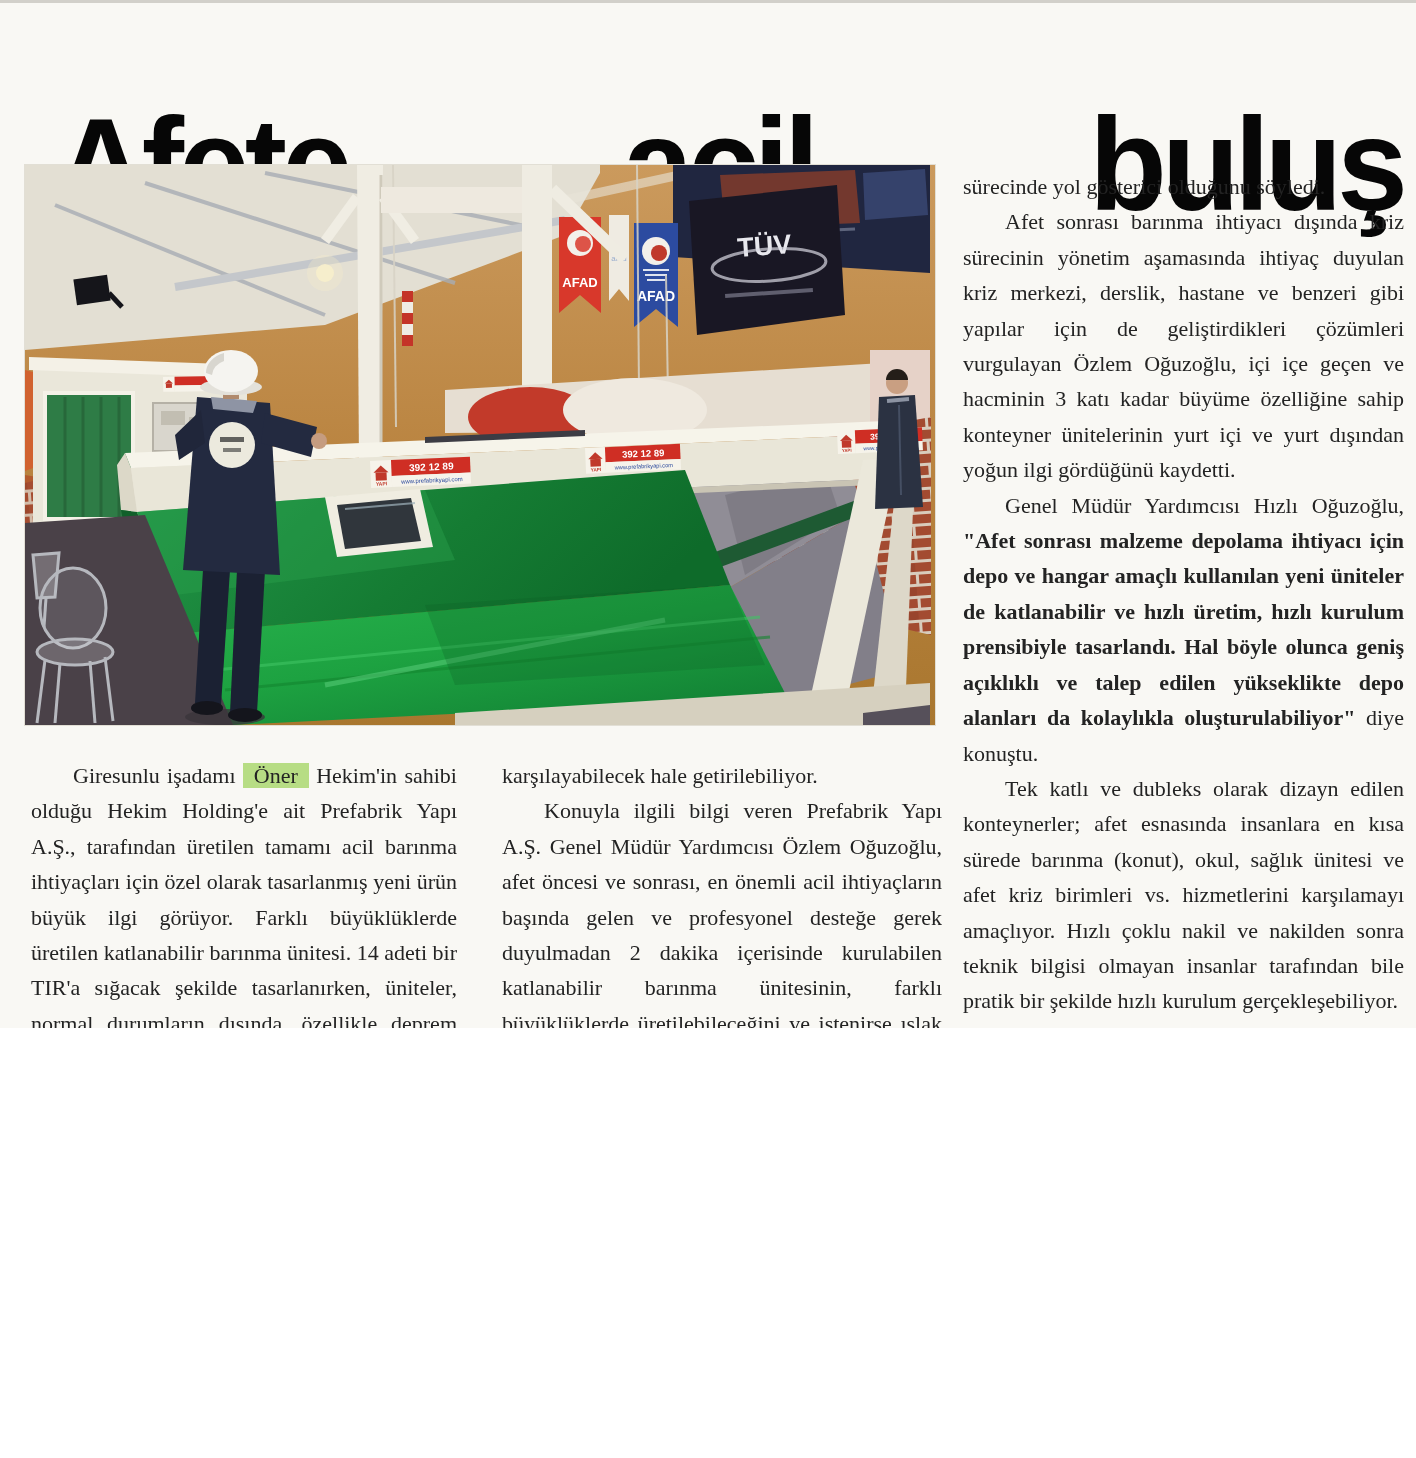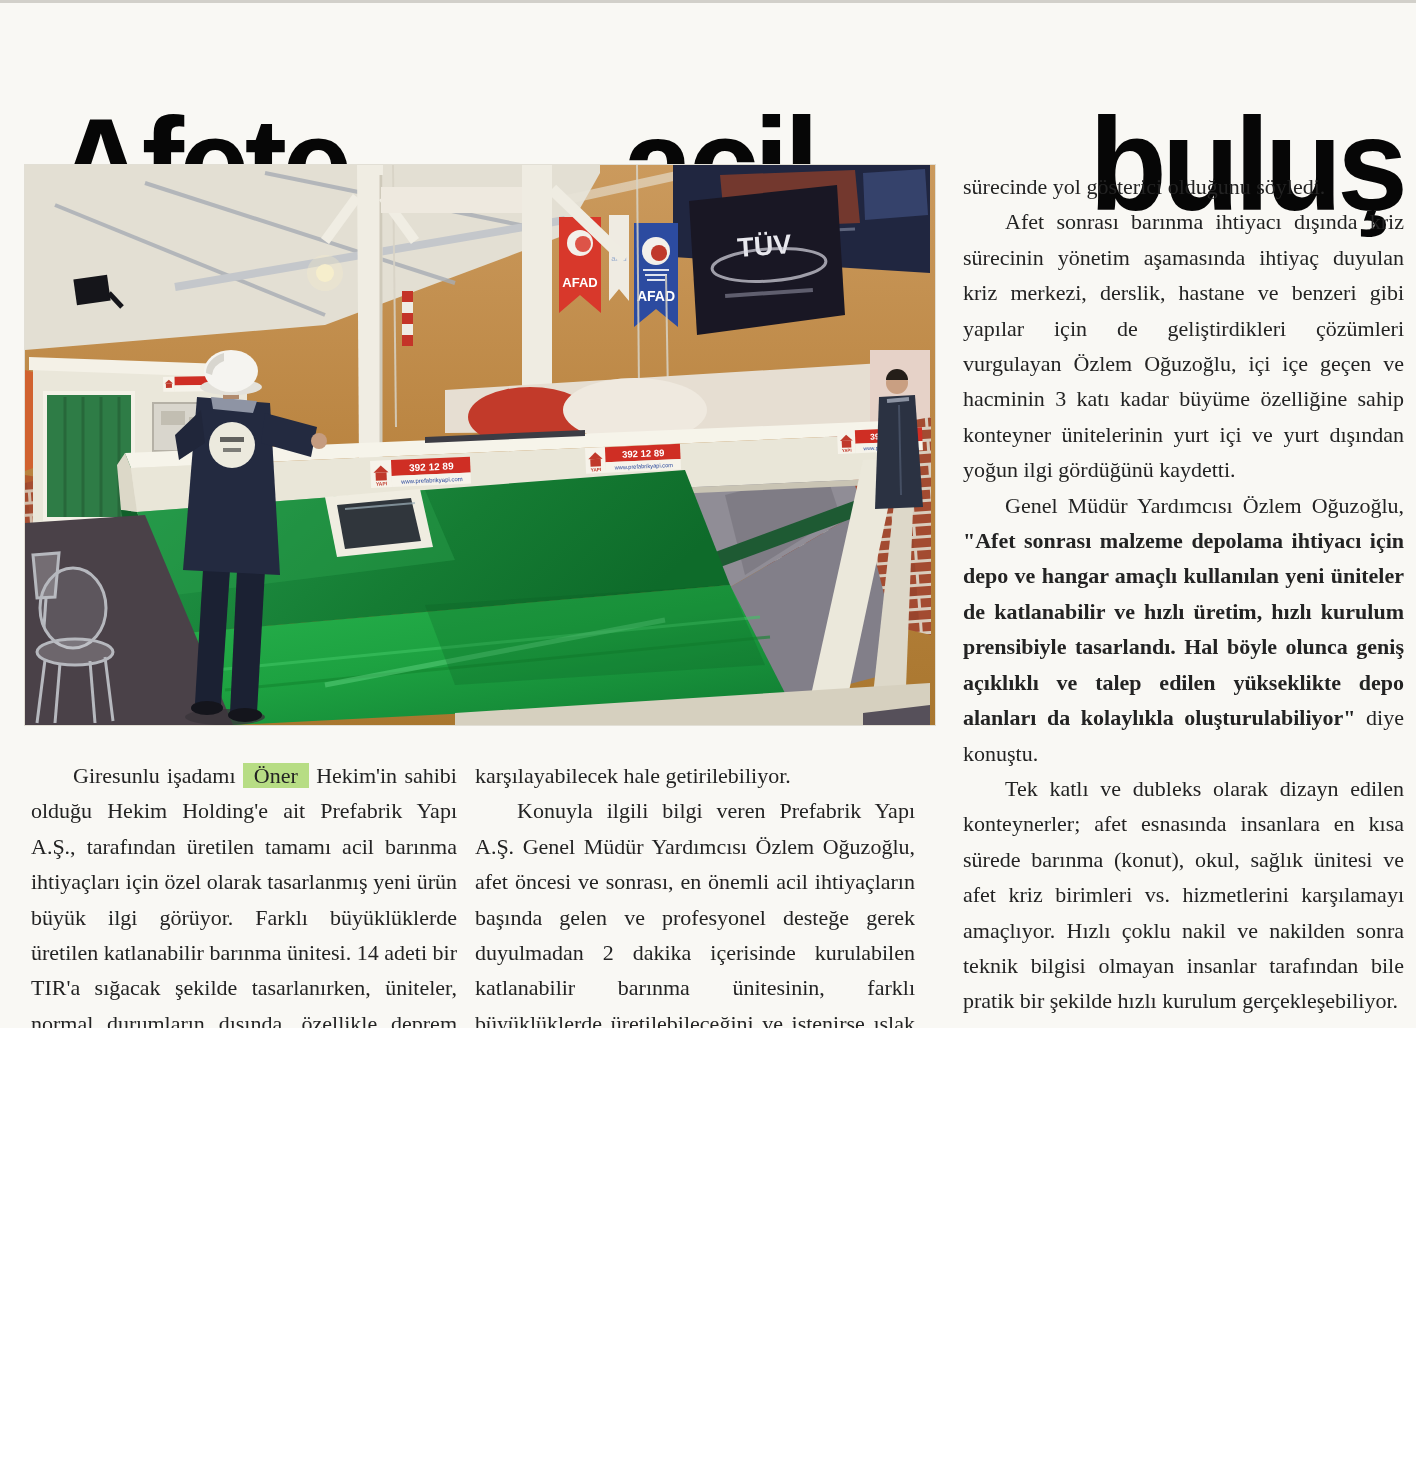--- a/index.html
+++ b/index.html
@@ -26,21 +26,21 @@
   }
   .photo svg{display:block;width:910px;height:560px;}
   .col{
     position:absolute;
     font-size:22px;line-height:35.4px;color:#232323;
     text-align:justify;
   }
   .col p{margin:0;}
   .col p.ind{text-indent:42px;}
   .col-left{left:31px;top:758px;width:426px;}
-  .col-mid{left:475px;top:758px;width:440px;}
+  .col-mid{left:502px;top:758px;width:440px;}
   .col-right{left:963px;top:169px;width:441px;}
   .hl{background:#b7dd84;padding:0 11px;}
   .bq{font-weight:bold;}
 </style>
 </head>
 <body>
 
 <div class="page">
   <div class="top-edge"></div>
 
@@ -304,16 +304,16 @@
   </div>
 
   <div class="col col-mid">
     <p><span>karşılayabilecek hale getirilebiliyor.</span></p>
     <p class="ind"><span>Konuyla ilgili bilgi veren Prefabrik Yapı A.Ş. Genel Müdür Yardımcısı Özlem Oğuzoğlu, afet öncesi ve sonrası, en önemli acil ihtiyaçların başında gelen ve profesyonel desteğe gerek duyulmadan 2 dakika içerisinde kurulabilen katlanabilir barınma ünitesinin, farklı büyüklüklerde üretilebileceğini ve istenirse ıslak hacim modüllerinin de sisteme kolaylıkla entegre edilebileceğini belirtti. Bir TIR'da 14 adet barınma ünitesinin taşınabileceğini vurgulayan Oğuzoğlu, hızlı üretim, hızlı montaj ve çoklu nakliye kriterlerini tasarım</span></p>
   </div>
 
   <div class="col col-right">
     <p><span>sürecinde yol gösterici olduğunu söyledi.</span></p>
     <p class="ind"><span>Afet sonrası barınma ihtiyacı dışında kriz sürecinin yönetim aşamasında ihtiyaç duyulan kriz merkezi, derslik, hastane ve benzeri gibi yapılar için de geliştirdikleri çözümleri vurgulayan Özlem Oğuzoğlu, içi içe geçen ve hacminin 3 katı kadar büyüme özelliğine sahip konteyner ünitelerinin yurt içi ve yurt dışından yoğun ilgi gördüğünü kaydetti.</span></p>
-    <p class="ind"><span>Genel Müdür Yardımcısı Özlem Oğuzoğlu, </span><span class="bq">"Afet sonrası malzeme depolama ihtiyacı için depo ve hangar amaçlı kullanılan yeni üniteler de katlanabilir ve hızlı üretim, hızlı kurulum prensibiyle tasarlandı. Hal böyle olunca geniş açıklıklı ve talep edilen yükseklikte depo alanları da kolaylıkla oluşturulabiliyor"</span><span> diye konuştu.</span></p>
+    <p class="ind"><span>Genel Müdür Yardımcısı Hızlı Oğuzoğlu, </span><span class="bq">"Afet sonrası malzeme depolama ihtiyacı için depo ve hangar amaçlı kullanılan yeni üniteler de katlanabilir ve hızlı üretim, hızlı kurulum prensibiyle tasarlandı. Hal böyle olunca geniş açıklıklı ve talep edilen yükseklikte depo alanları da kolaylıkla oluşturulabiliyor"</span><span> diye konuştu.</span></p>
     <p class="ind"><span>Tek katlı ve dubleks olarak dizayn edilen konteynerler; afet esnasında insanlara en kısa sürede barınma (konut), okul, sağlık ünitesi ve afet kriz birimleri vs. hizmetlerini karşılamayı amaçlıyor. Hızlı çoklu nakil ve nakilden sonra teknik bilgisi olmayan insanlar tarafından bile pratik bir şekilde hızlı kurulum gerçekleşebiliyor.</span></p>
   </div>
 </div>
 
 </body></html>

